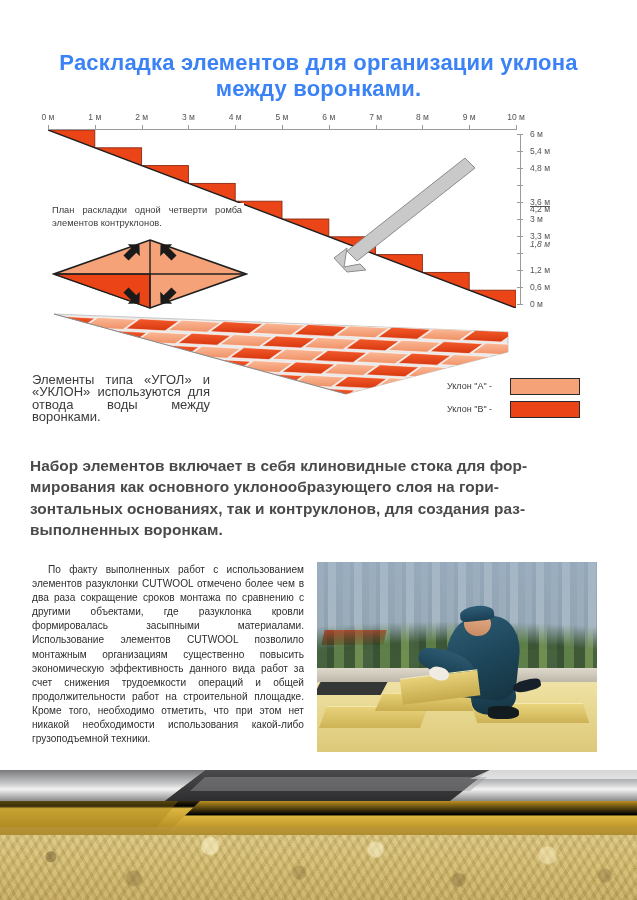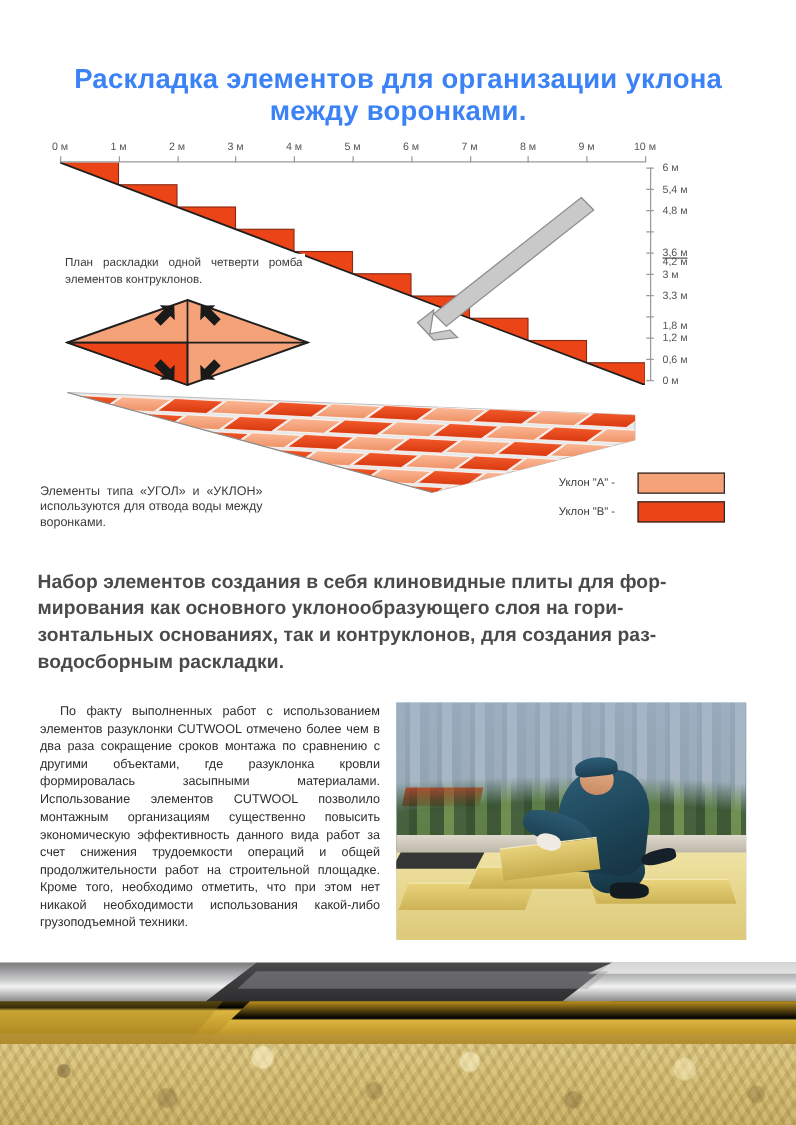--- a/index.html
+++ b/index.html
@@ -57,22 +57,22 @@
   }
 
   
   .rhombus{position:absolute;left:52px;top:238px;width:196px;height:72px;}
 
   
   .persp{position:absolute;left:46px;top:308px;width:470px;height:90px;}
 
   
   .note-ugol{
-    position:absolute;left:32px;top:388px;width:178px;
-    font-size:10px;line-height:12.4px;color:#3b3b3b;
+    position:absolute;left:32px;top:374px;width:178px;
+    font-size:13px;line-height:12.4px;color:#3b3b3b;
     text-align:justify;
   }
 
   
   .legend{position:absolute;left:447px;top:378px;width:152px;height:62px;}
   .legend .row{position:absolute;left:0;height:18px;width:152px;}
   .legend .lab{
     position:absolute;left:0;top:3px;font-size:9px;color:#3b3b3b;white-space:nowrap;
   }
   .legend .swatch{
@@ -272,21 +272,21 @@
         <div class="vlbl" style="top: 38px;">4,8 м</div>
         <div class="vtick" style="top: 38px;"></div>
         <div class="vlbl" style="top: 55px; margin-top: 24px;">4,2 м</div>
         <div class="vtick" style="top: 55px;"></div>
         <div class="vlbl" style="top: 72px; text-decoration: underline;">3,6 м</div>
         <div class="vtick" style="top: 72px;"></div>
         <div class="vlbl" style="top: 89px;">3 м</div>
         <div class="vtick" style="top: 89px;"></div>
         <div class="vlbl" style="top: 106px;">3,3 м</div>
         <div class="vtick" style="top: 106px;"></div>
-        <div class="vlbl" style="top: 130px;">1,8 м</div>
+        <div class="vlbl" style="top: 114px; font-style: italic;">1,8 м</div>
         <div class="vtick" style="top: 123px;"></div>
         <div class="vlbl" style="top: 140px; text-align: right;">1,2 м</div>
         <div class="vtick" style="top: 140px;"></div>
         <div class="vlbl" style="top: 157px;">0,6 м</div>
         <div class="vtick" style="top: 157px;"></div>
         <div class="vlbl" style="top: 174px;">0 м</div>
         <div class="vtick" style="top: 174px;"></div>
       </div>
   </div>
 
@@ -482,24 +482,24 @@
       <span class="lab">Уклон "А" -</span>
       <span class="swatch sw-a"></span>
     </div>
     <div class="row" style="top:23px">
       <span class="lab">Уклон "В" -</span>
       <span class="swatch sw-b"></span>
     </div>
   </div>
 
   <div class="bold-par">
-    <span>Набор элементов создания в себя клиновидные плиты для фор-</span>
+    <span>Набор элементов включает в себя клиновидные стока для фор-</span>
     <span>мирования как основного уклонообразующего слоя на гори-</span>
     <span>зонтальных основаниях, так и контруклонов, для создания раз-</span>
-    <span>водосборным раскладки.</span>
+    <span>выполненных воронкам.</span>
   </div>
 
   <div class="body-col">По факту выполненных работ с использованием элементов разуклонки CUTWOOL отмечено более чем в два раза сокращение сроков монтажа по сравнению с другими объектами, где разуклонка кровли формировалась засыпными материалами. Использование элементов CUTWOOL позволило монтажным организациям существенно повысить экономическую эффективность данного вида работ за счет снижения трудоемкости операций и общей продолжительности работ на строительной площадке. Кроме того, необходимо отметить, что при этом нет никакой необходимости использования какой-либо грузоподъемной техники.</div>
 
   <div class="photo">
     <div class="sky"></div>
     <div class="cityband"></div>
     <div class="redroof"></div>
     <div class="trees"></div>
     <div class="parapet"></div>

